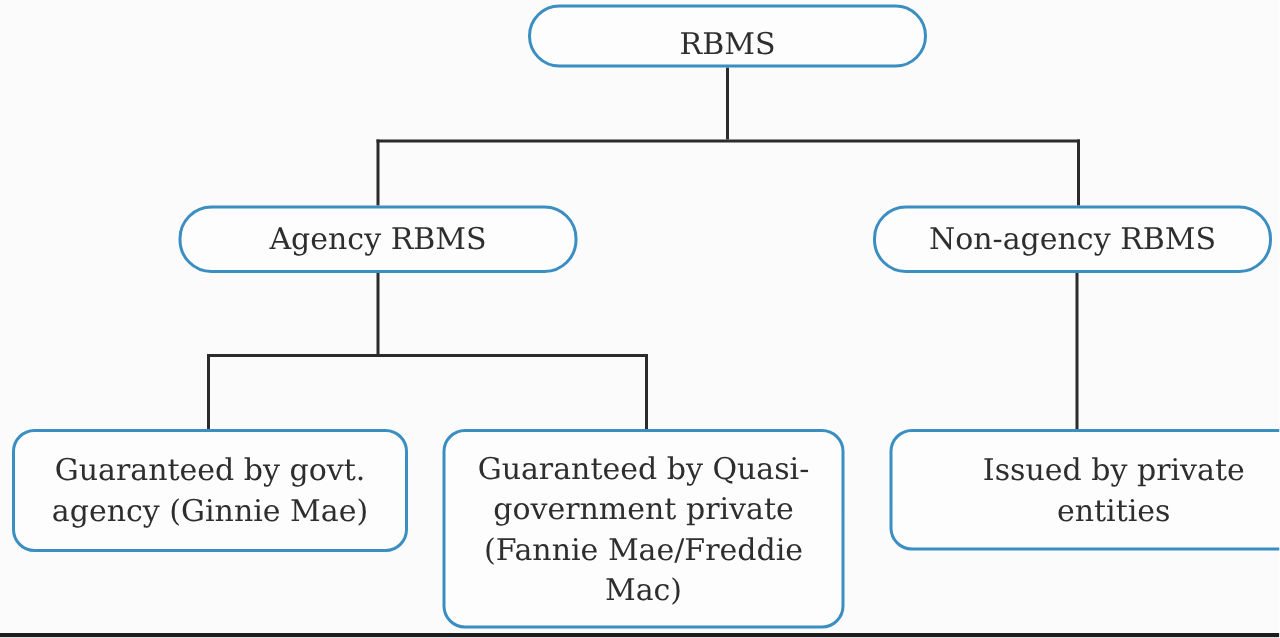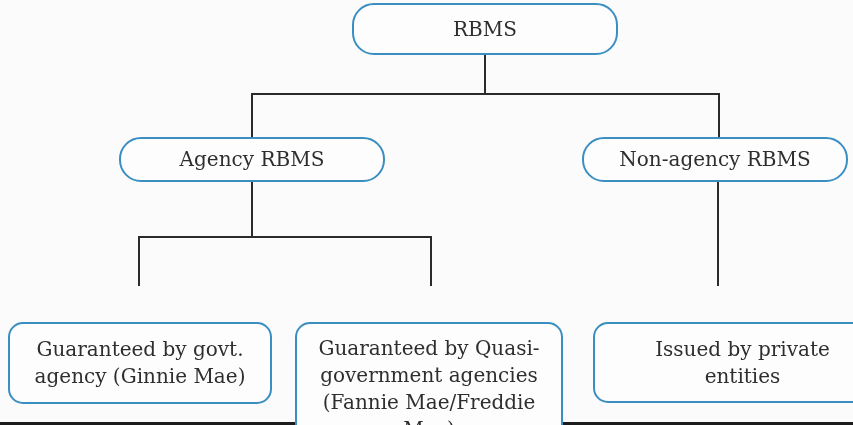--- a/index.html
+++ b/index.html
@@ -26,24 +26,24 @@
     justify-content: center;
     text-align: center;
   }
   .node .label {
     white-space: pre-line;
     font-size: 20px;
     line-height: 27px;
     padding: 0 6px;
   }
   .pill { border-radius: 22px; }
-  .soft { border-radius: 15px; margin-top: 36px; }
+  .soft { border-radius: 15px; }
 
   
-  #node-root       { left: 352px; top: 3px;   width: 266px; height: 52px; }
+  #node-root       { left: 352px; top: 3px;   width: 266px; height: 42px; align-items: flex-end; }
   #node-agency     { left: 119px; top: 137px; width: 266px; height: 45px; align-items: center; }
   #node-nonagency  { left: 582px; top: 137px; width: 266px; height: 45px; justify-content: center; }
   #node-govt       { left: 8px;   top: 286px; width: 264px; height: 82px; }
   #node-quasi      { left: 295px; top: 286px; width: 268px; height: 133px; }
   #node-private    { left: 593px; top: 286px; width: 299px; height: 81px; }
 
   .line {
     position: absolute;
     background: var(--line, #2b2b2b);
   }
@@ -87,21 +87,21 @@
     <span class="label">Non-agency RBMS</span>
   </div>
 
   <div class="node soft" id="node-govt">
     <span class="label">Guaranteed by govt.
 agency (Ginnie Mae)</span>
   </div>
 
   <div class="node soft" id="node-quasi">
     <span class="label">Guaranteed by Quasi-
-government agencies
+government private
 (Fannie Mae/Freddie
 Mac)</span>
   </div>
 
   <div class="node soft" id="node-private">
     <span class="label">Issued by private
 entities</span>
   </div>
 
 </div>

